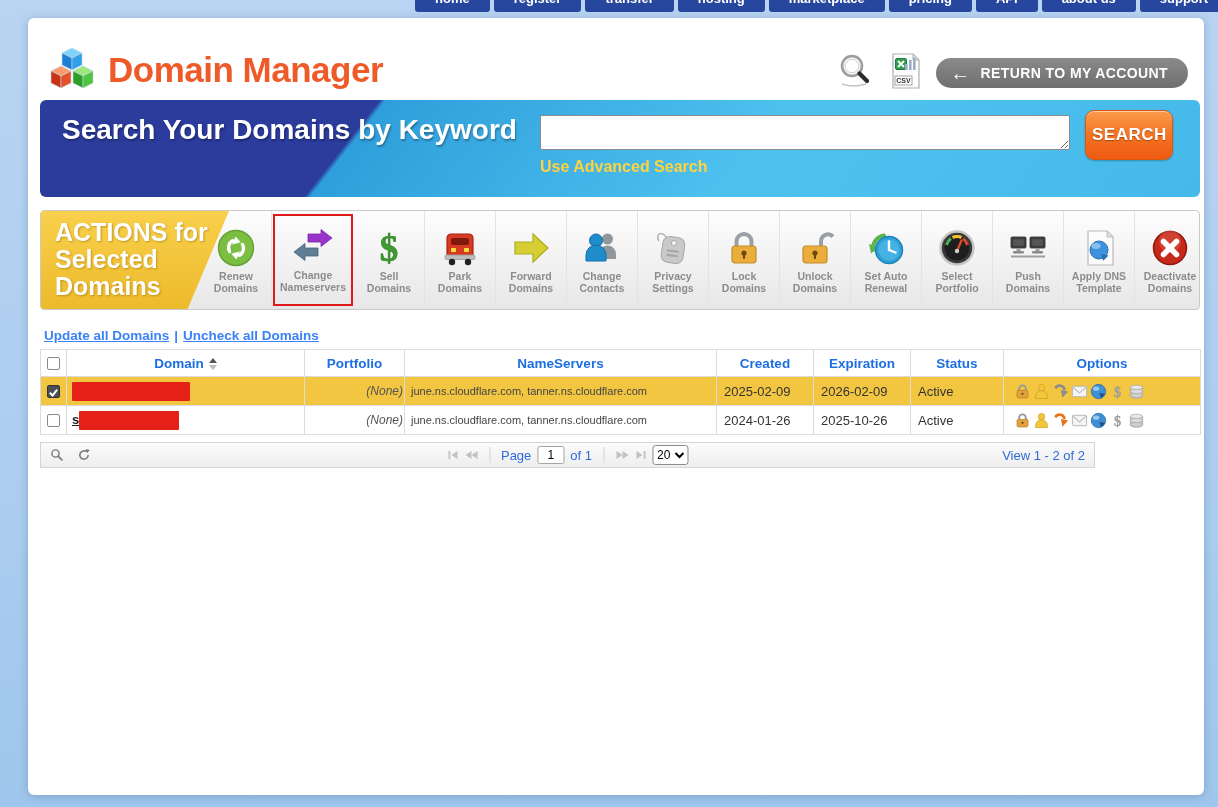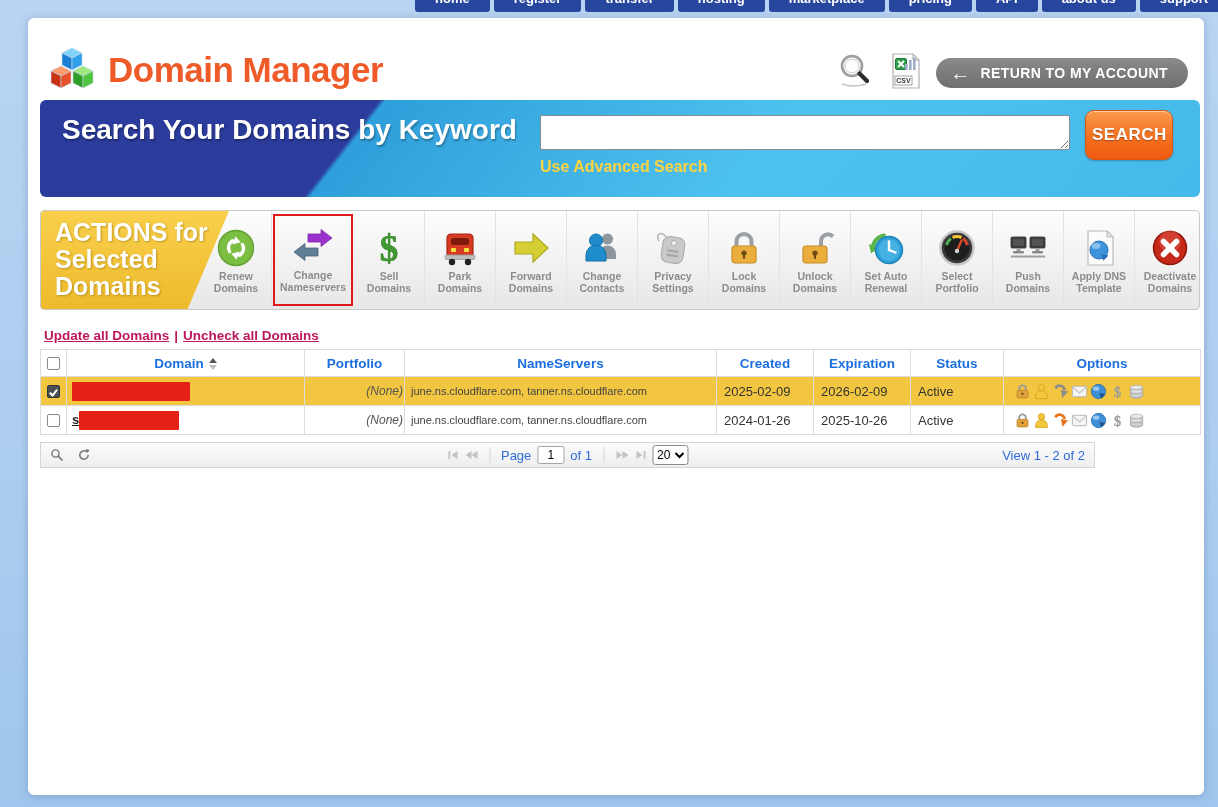--- a/index.html
+++ b/index.html
@@ -64,21 +64,21 @@
   }
   .actions-items { flex:1; display:flex; align-items:center; margin-left:-28px; }
   .action-item {
     width:71px; flex:none; height:100%; display:flex; flex-direction:column; align-items:center; justify-content:center;
     gap:3px; border-right:1px solid #E3E3E3; cursor:pointer; padding-top:2px;
   }
   .action-item.highlighted { border:2px solid var(--highlight-red,#E0191B); height:92px; margin:0 1px; width:80px; padding-top:0; }
   .action-icon svg { width:40px; height:40px; display:block; }
   .action-label { font-size:10.5px; font-weight:bold; color:#8C8C8C; text-align:center; line-height:11.5px; }
   
-  .bulk-links { position:absolute; left:16px; top:310px; font-size:13.5px; font-weight:bold; color:#be185d; }
+  .bulk-links { position:absolute; left:16px; top:310px; font-size:13.5px; font-weight:bold; color:#3b82f6; }
   .bulk-links .lnk { text-decoration:underline; cursor:pointer; }
   .bulk-links .sep { margin:0 5px; }
   
   table.grid { position:absolute; left:12px; top:331px; width:1160px; border-collapse:collapse; table-layout:fixed; }
   .grid th, .grid td { border:1px solid #DCDCDC; overflow:hidden; white-space:nowrap; }
   .grid th { height:27px; color:var(--header-blue,#1C6FE0); font-size:13.5px; font-weight:bold; background:#fff; text-align:center; }
   .grid tbody tr { height:29px; background:#fff; }
   .grid tbody tr.selected { background:var(--selected-row,#F2C641); }
   .c-check { text-align:center; }
   .cb { display:inline-block; width:13px; height:13px; border:1px solid #8A8A8A; border-radius:2px; background:#fff; vertical-align:middle; cursor:pointer; }

